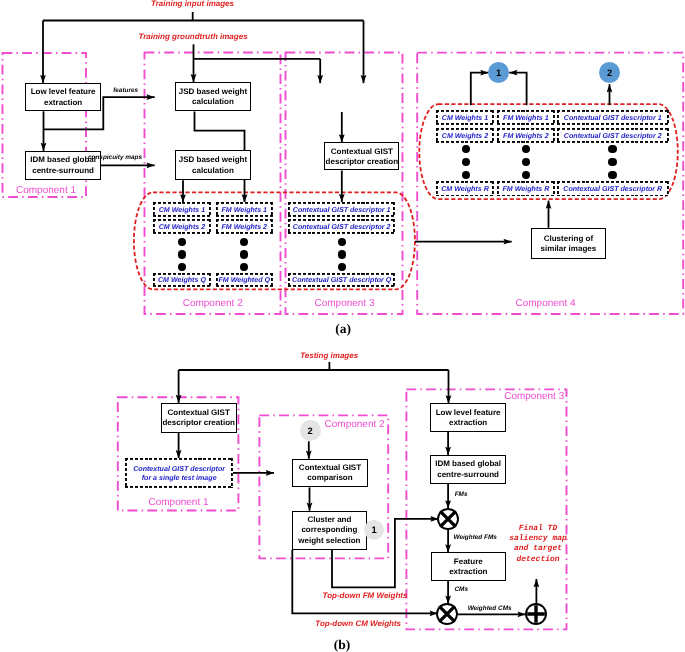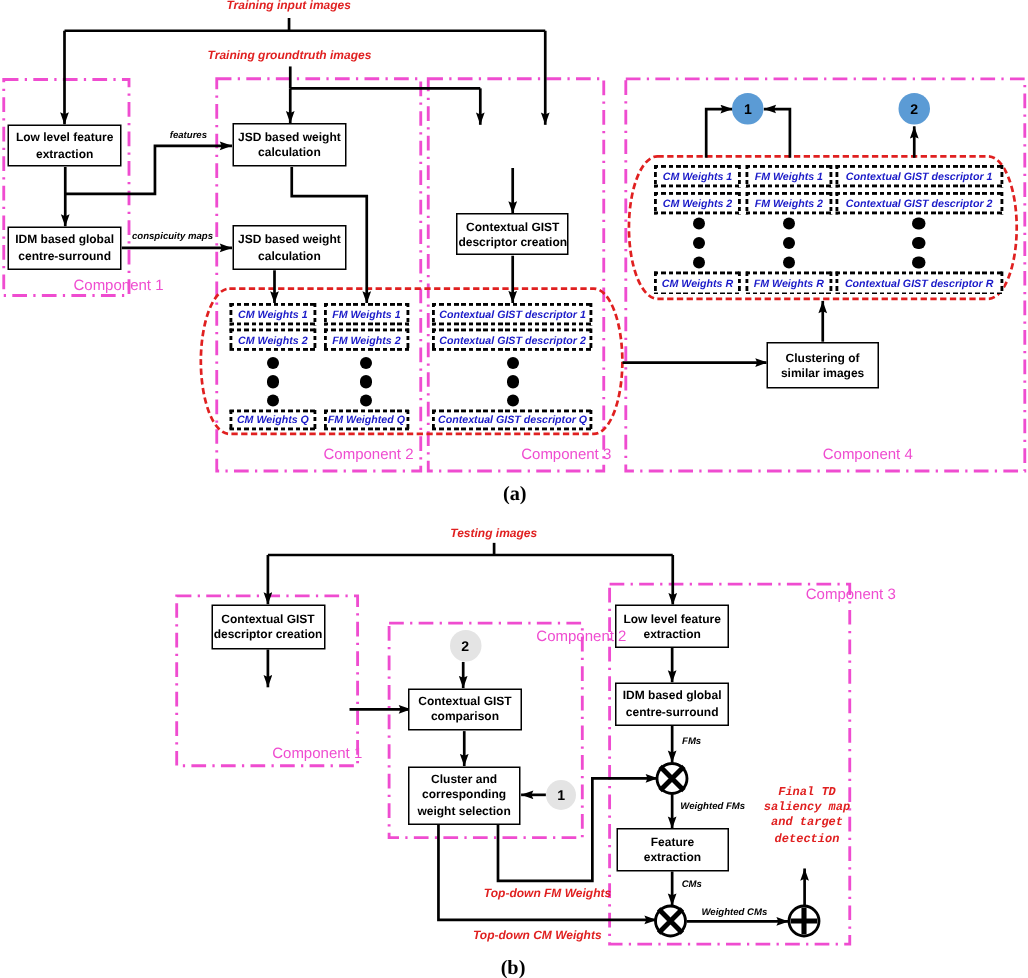--- a/index.html
+++ b/index.html
@@ -2,33 +2,33 @@
 <html><head>
 <meta charset="utf-8">
 <style>
   html,body{margin:0;padding:0;background:#ffffff;}
   body{width:685px;height:652px;position:relative;overflow:hidden;
        font-family:"Liberation Sans",sans-serif;-webkit-font-smoothing:antialiased;text-rendering:geometricPrecision;}
   #root{position:absolute;left:0;top:0;width:685px;height:652px;}
   svg.lay{position:absolute;left:0;top:0;width:685px;height:652px;overflow:visible;pointer-events:none;}
   .box{position:absolute;box-sizing:border-box;border:1.7px solid #000;background:#fff;
        display:flex;align-items:center;justify-content:center;text-align:center;
-       font-size:8px;font-weight:bold;color:#000;line-height:10.3px;white-space:pre-line;padding-top:1px;}
+       font-size:8px;font-weight:bold;color:#000;line-height:10.3px;white-space:pre-line;padding-top:1px;margin-left:20px;}
   .dbox{position:absolute;box-sizing:border-box;background:#fff;
        display:flex;align-items:center;justify-content:center;text-align:center;
        font-size:7.1px;font-weight:bold;font-style:italic;color:#1a1ac8;line-height:8.4px;white-space:pre-line;padding-top:1.5px;}
   .dbox::before{content:"";position:absolute;left:0;top:0;right:0;bottom:0;
        background:
         repeating-linear-gradient(to right,#000 0 3px,transparent 3px 4.9px) left top/100% 1.9px no-repeat,
         repeating-linear-gradient(to right,#000 0 3px,transparent 3px 4.9px) left bottom/100% 1.9px no-repeat,
         repeating-linear-gradient(to bottom,#000 0 3px,transparent 3px 4.9px) left top/1.9px 100% no-repeat,
         repeating-linear-gradient(to bottom,#000 0 3px,transparent 3px 4.9px) right top/1.9px 100% no-repeat;}
   .lbl{position:absolute;white-space:pre-line;text-align:center;}
   .red{color:#e02020;font-style:italic;font-weight:bold;font-size:8px;line-height:9.6px;}
-  .mag{color:#ef4cd0;font-size:10px;font-weight:normal;line-height:11px;margin-left:33px;}
+  .mag{color:#ef4cd0;font-size:10px;font-weight:normal;line-height:11px;}
   .edg{font-size:6.4px;font-style:italic;font-weight:bold;color:#000;}
   .panlbl{font-size:13.5px;font-weight:bold;color:#000;font-family:"Liberation Serif",serif;line-height:15px;}
   .circ{position:absolute;border-radius:50%;display:flex;align-items:center;
         justify-content:center;font-size:9.4px;font-weight:bold;color:#000;box-sizing:border-box;}
 </style>
 </head>
 <body>
 
 <div id="root">
 <svg class="lay" id="svg-layer">
@@ -138,20 +138,22 @@
 <div class="lbl edg" style="left:75.0px;top:153.8px;width:80px;">conspicuity maps</div>
 <div class="lbl mag" style="left:1.0px;top:184.5px;width:90px;">Component 1</div>
 <div class="lbl mag" style="left:167.7px;top:297.8px;width:90px;">Component 2</div>
 <div class="lbl mag" style="left:299.5px;top:297.8px;width:90px;">Component 3</div>
 <div class="lbl mag" style="left:500.5px;top:298.3px;width:90px;">Component 4</div>
 <div class="lbl panlbl" style="left:323.2px;top:321.0px;width:40px;">(a)</div>
 <div class="circ" style="left:488.0px;top:62.1px;width:21.2px;height:21.2px;background:#5b9bd5;">1</div>
 <div class="circ" style="left:598.9px;top:62.1px;width:21.2px;height:21.2px;background:#5b9bd5;">2</div>
 <div class="box" style="left:140.7px;top:402.8px;width:76px;height:29.8px;">Contextual GIST
 descriptor creation</div>
+<div class="dbox" style="left:125.3px;top:457.6px;width:107.7px;height:30.7px;line-height:9.1px;">Contextual GIST descriptor
+for a single test image</div>
 <div class="box" style="left:272.2px;top:458.5px;width:75.6px;height:28.9px;">Contextual GIST
 comparison</div>
 <div class="box" style="left:271.6px;top:510.6px;width:75.6px;height:39.1px;">Cluster and
 corresponding
 weight selection</div>
 <div class="box" style="left:410.4px;top:403.2px;width:75.4px;height:28.7px;">Low level feature
 extraction</div>
 <div class="box" style="left:410.4px;top:454.8px;width:75.4px;height:28.8px;">IDM based global
 centre-surround</div>
 <div class="box" style="left:410.5px;top:552.3px;width:75.6px;height:28.3px;">Feature

